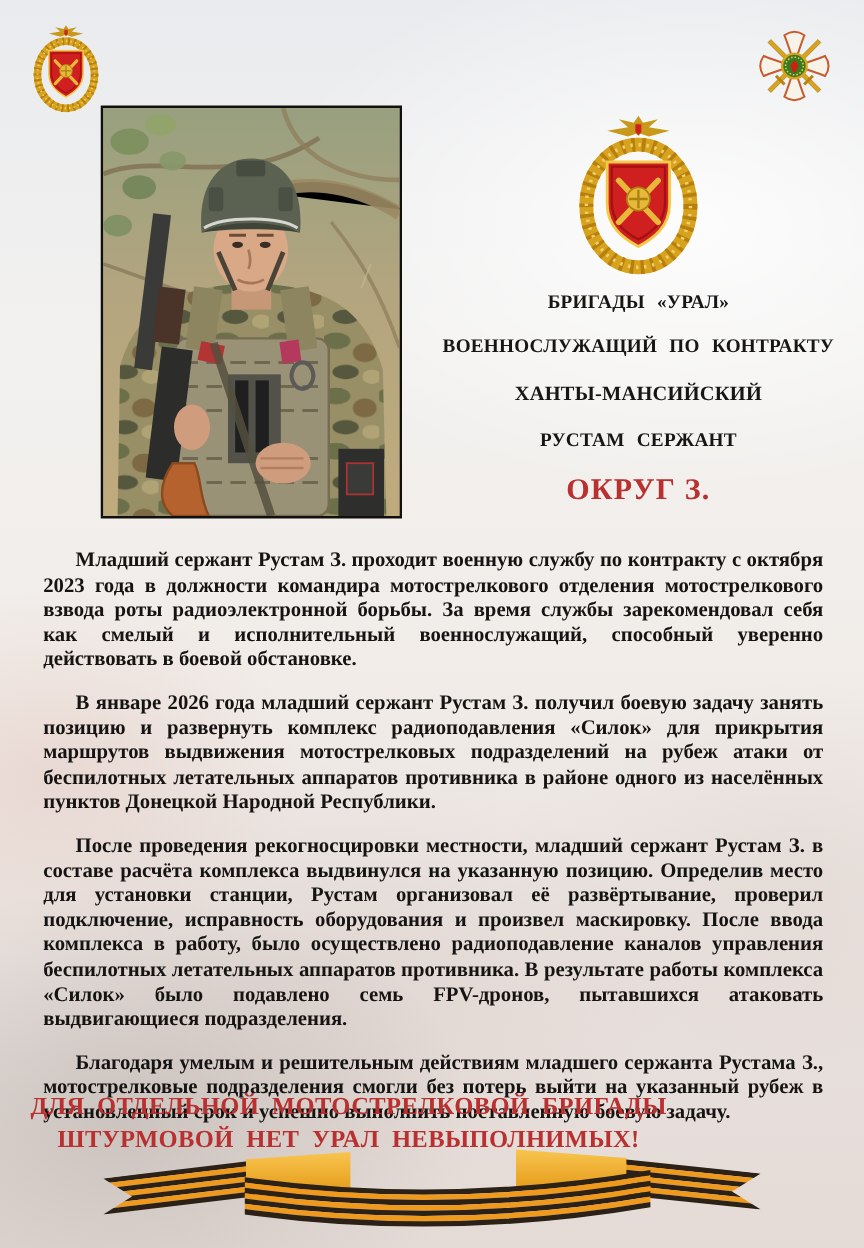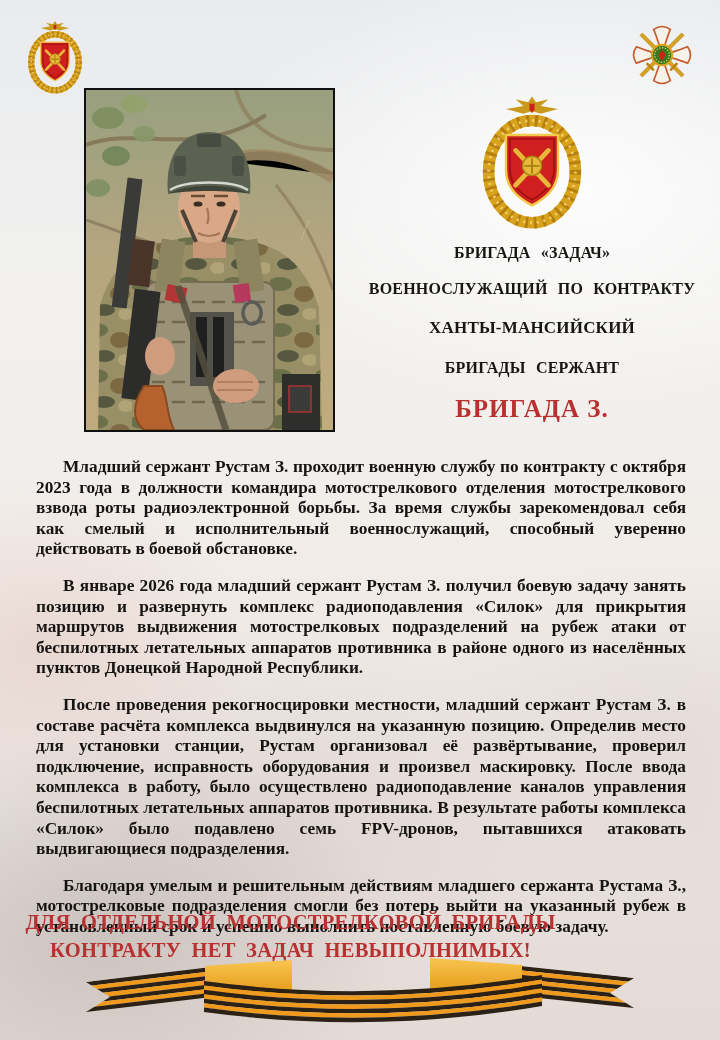--- a/index.html
+++ b/index.html
@@ -179,39 +179,39 @@
         <rect x="196" y="284" width="38" height="56" fill="#2e2e2c"></rect>
         <rect x="203" y="296" width="22" height="26" fill="#3a3a38" stroke="#a33" stroke-width="1.5"></rect>
       </g>
     </svg>
   </div>
 
   <div class="right-col">
     <svg class="emblem-main" viewBox="0 0 110 140">
       <use href="#sym-district"></use>
     </svg>
-    <div class="hline h-unit">БРИГАДА «ЗАДАЧ»</div>
+    <div class="hline h-unit">БРИГАДЫ «УРАЛ»</div>
     <div class="hline h-service">ВОЕННОСЛУЖАЩИЙ ПО КОНТРАКТУ</div>
     <div class="hline h-region">
       <div>ХАНТЫ-МАНСИЙСКИЙ</div>
     </div>
-    <div class="hline h-rank">БРИГАДЫ СЕРЖАНТ</div>
-    <div class="h-name" style="color: rgb(185, 48, 48);">БРИГАДА З.</div>
+    <div class="hline h-rank">РУСТАМ СЕРЖАНТ</div>
+    <div class="h-name" style="color: rgb(185, 48, 48);">ОКРУГ З.</div>
   </div>
 
   <div class="body-text">
     <p>Младший сержант Рустам З. проходит военную службу по контракту с октября 2023 года в должности командира мотострелкового отделения мотострелкового взвода роты радиоэлектронной борьбы. За время службы зарекомендовал себя как смелый и исполнительный военнослужащий, способный уверенно действовать в боевой обстановке.</p>
     <p>В январе 2026 года младший сержант Рустам З. получил боевую задачу занять позицию и развернуть комплекс радиоподавления «Силок» для прикрытия маршрутов выдвижения мотострелковых подразделений на рубеж атаки от беспилотных летательных аппаратов противника в районе одного из населённых пунктов Донецкой Народной Республики.</p>
     <p>После проведения рекогносцировки местности, младший сержант Рустам З. в составе расчёта комплекса выдвинулся на указанную позицию. Определив место для установки станции, Рустам организовал её развёртывание, проверил подключение, исправность оборудования и произвел маскировку. После ввода комплекса в работу, было осуществлено радиоподавление каналов управления беспилотных летательных аппаратов противника. В результате работы комплекса «Силок» было подавлено семь FPV-дронов, пытавшихся атаковать выдвигающиеся подразделения.</p>
     <p>Благодаря умелым и решительным действиям младшего сержанта Рустама З., мотострелковые подразделения смогли без потерь выйти на указанный рубеж в установленный срок и успешно выполнить поставленную боевую задачу.</p>
   </div>
 
   <div class="slogan" style="color: rgb(185, 48, 48);">
     <div>ДЛЯ ОТДЕЛЬНОЙ МОТОСТРЕЛКОВОЙ БРИГАДЫ</div>
-    <div>КОНТРАКТУ НЕТ ЗАДАЧ НЕВЫПОЛНИМЫХ!</div>
+    <div>ШТУРМОВОЙ НЕТ УРАЛ НЕВЫПОЛНИМЫХ!</div>
   </div>
 
   <div id="ribbon-box">
     <svg id="ribbon-svg" viewBox="0 0 560 82" width="560" height="82">
       <defs>
         <linearGradient id="goldGrad" x1="0" y1="0" x2="0" y2="1">
           <stop offset="0" stop-color="#f8c550"></stop>
           <stop offset="1" stop-color="#e2930e"></stop>
         </linearGradient>
         <clipPath id="clipL">

